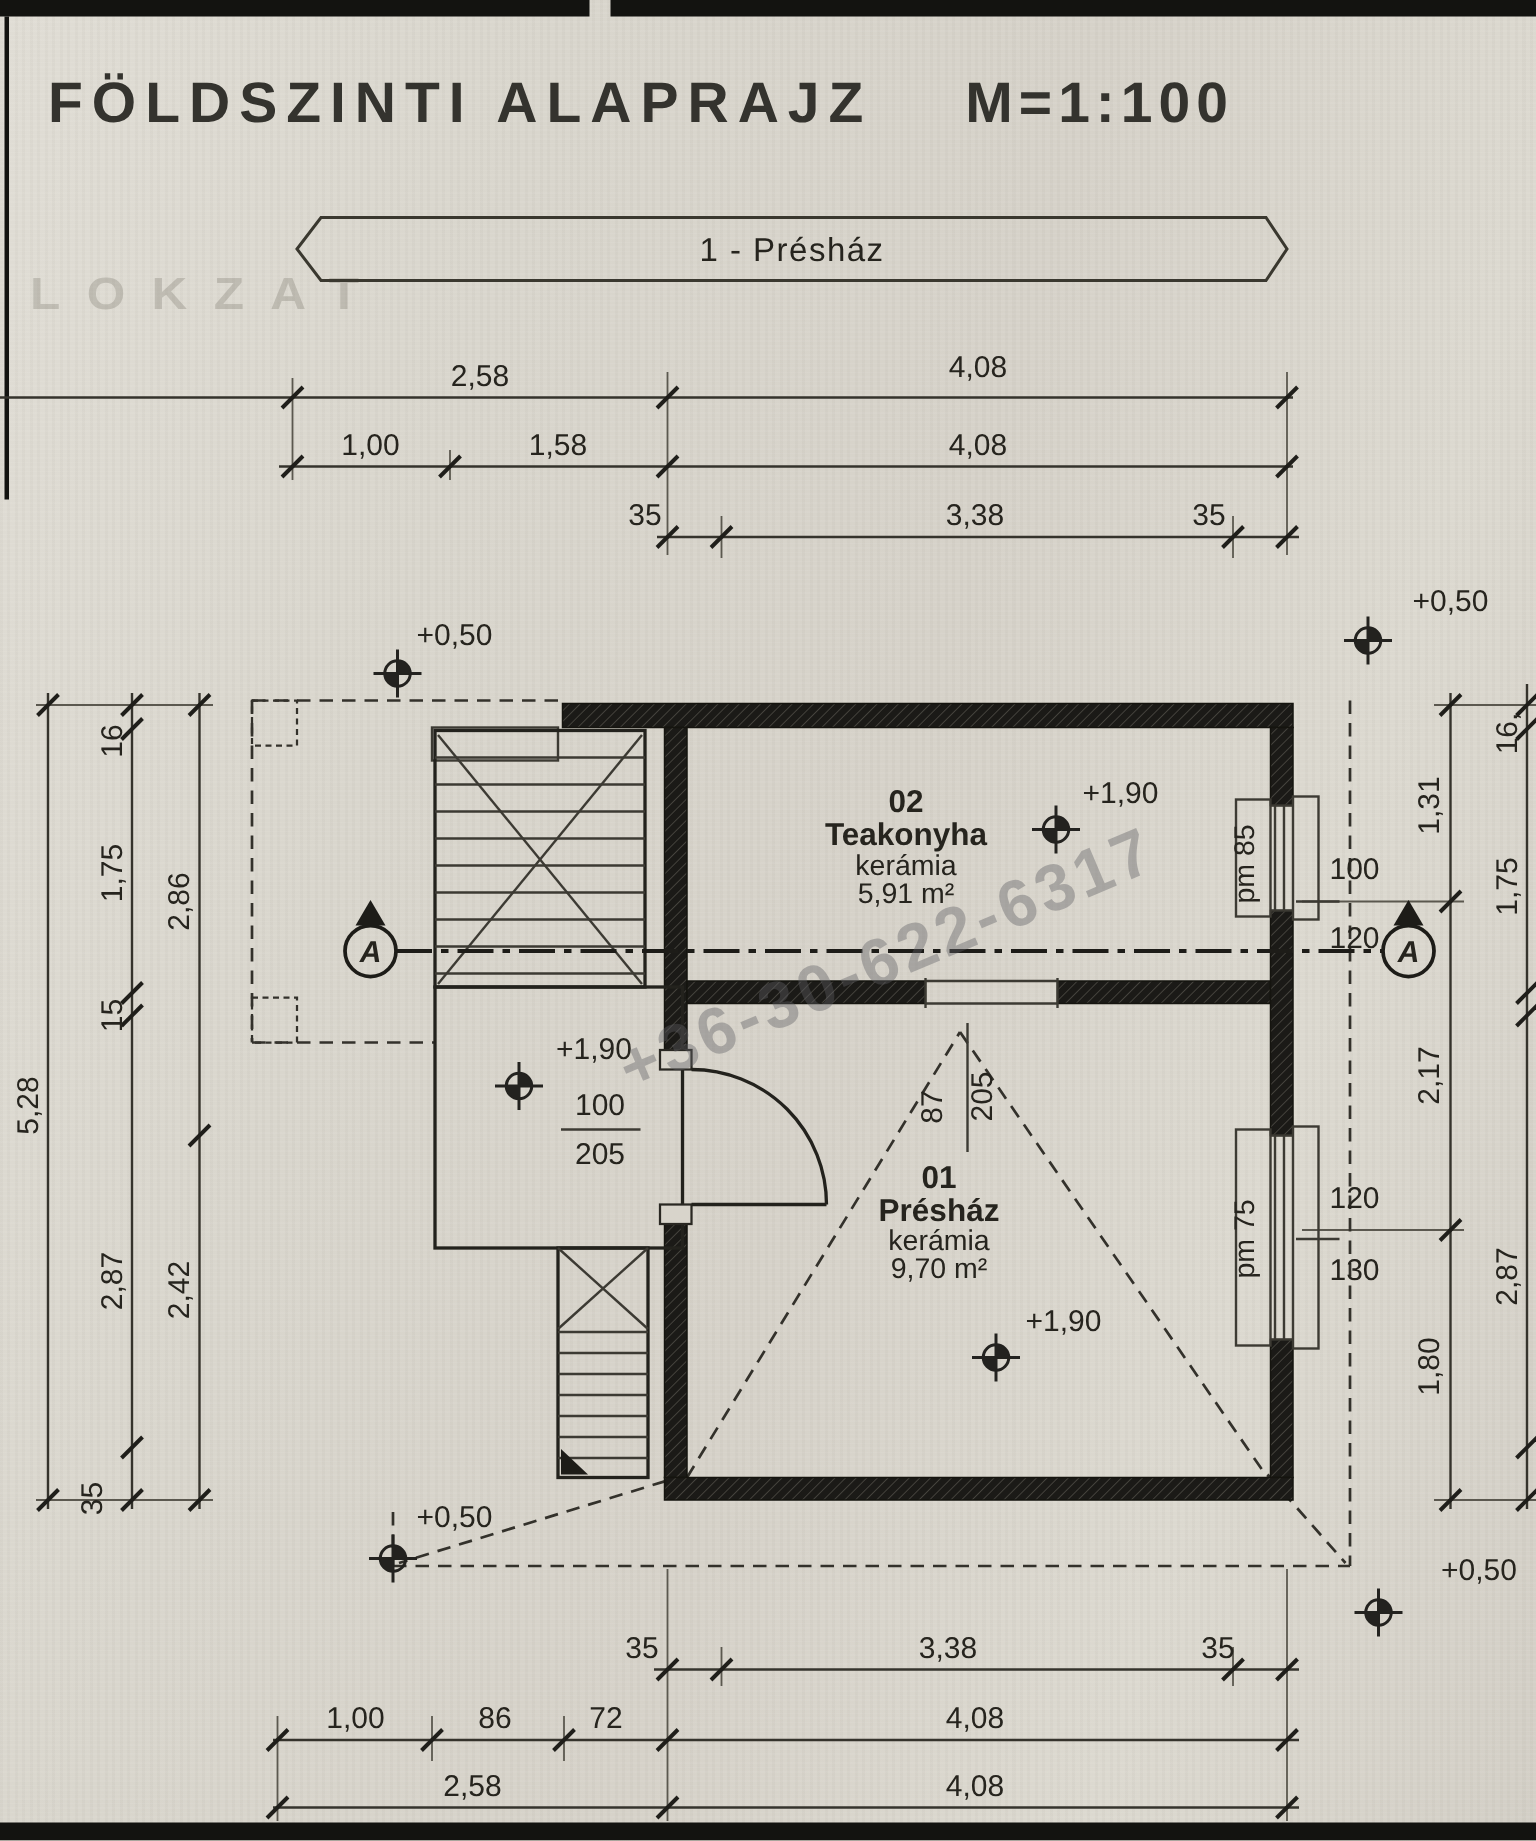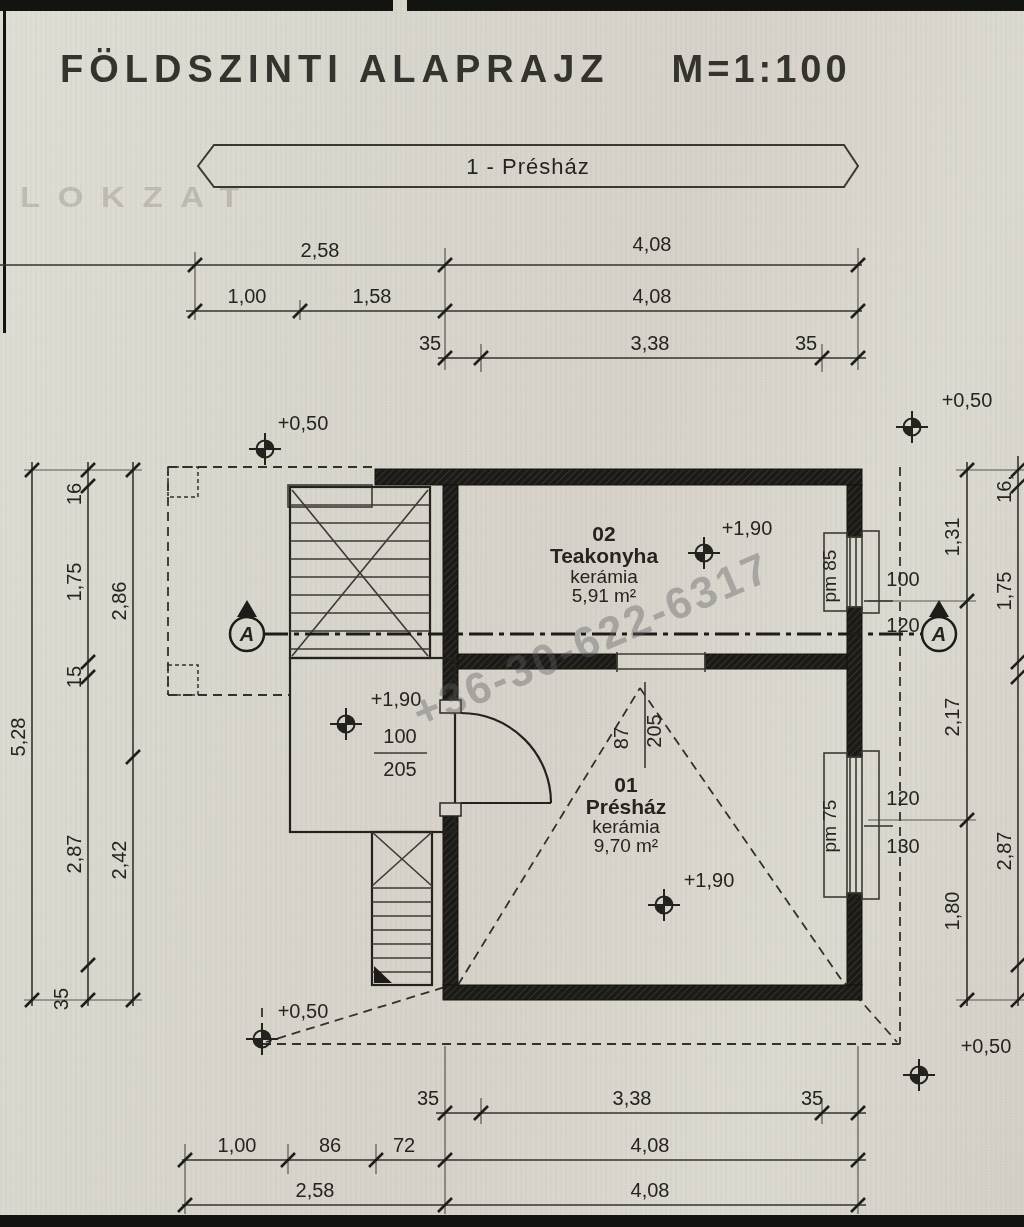--- a/index.html
+++ b/index.html
@@ -25,21 +25,21 @@
   .tick{stroke:#1f1e1a;stroke-width:2.6;}
   .thin{stroke:#3c3a33;stroke-width:1.6;fill:none;}
   .med{stroke:#23221d;stroke-width:2.2;fill:none;}
   .dash{stroke:#33312b;stroke-width:1.8;fill:none;stroke-dasharray:9 6;}
   .dash2{stroke:#33312b;stroke-width:1.5;fill:none;stroke-dasharray:4 3;}
   .dashdot{stroke:#1d1c18;stroke-width:2.8;fill:none;stroke-dasharray:24 6 5 6;}
   .wall{fill:url(#hatch);stroke:#15140f;stroke-width:1;}
   .paper{fill:#d8d4cb;}
   .bar{fill:#131310;}
   .title-row{
-    position:absolute;top:48px;left:60px;white-space:nowrap;
+    position:absolute;top:48px;left:32px;white-space:nowrap;
     font-weight:bold;font-size:38px;color:#34332e;letter-spacing:6px;
   }
   .title-scale{margin-left:62px;letter-spacing:4px;}
   .bleed{
     position:absolute;left:20px;top:180px;font-size:30px;font-weight:bold;
     letter-spacing:16px;color:rgba(104,100,90,.26);transform:scaleX(1.1);transform-origin:0 0;
   }
   .watermark{
     position:absolute;left:415px;top:690px;white-space:nowrap;
     font-size:44px;font-weight:bold;letter-spacing:3px;color:rgba(95,95,100,.40);

